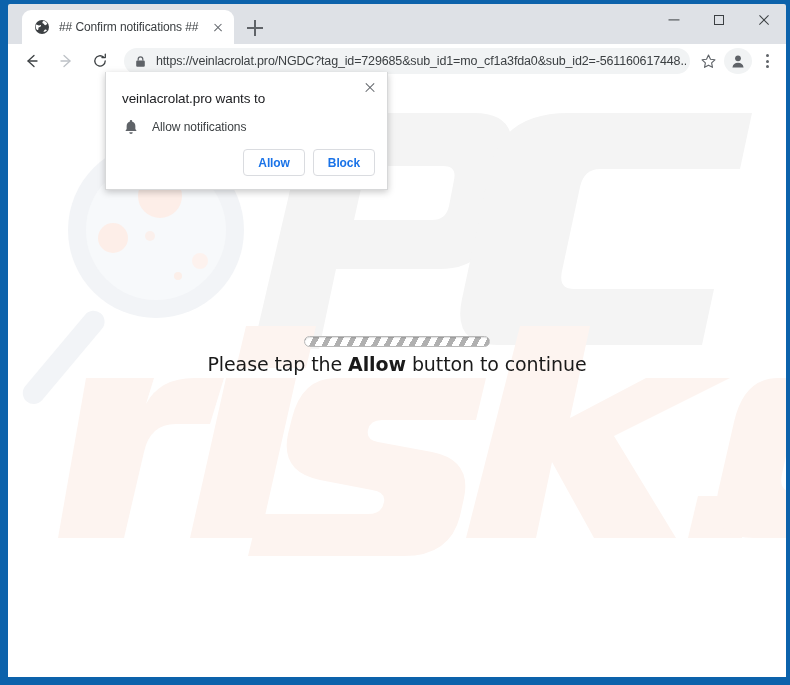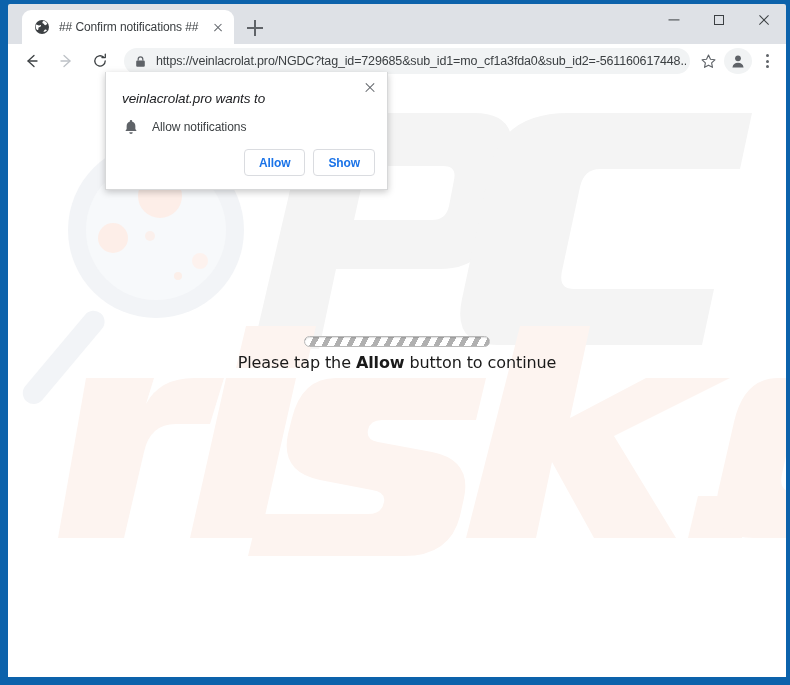--- a/index.html
+++ b/index.html
@@ -255,21 +255,21 @@
     box-sizing: border-box;
     background-color: #ffffff;
     background-image: repeating-linear-gradient(
       -62deg,
       #b0b0b0 0px, #b0b0b0 5px,
       #ffffff 5px, #ffffff 11px
     );
     box-shadow: inset 0 1px 1px rgba(0,0,0,0.12);
   }
   .page-message {
-    font-size: 16px;
+    font-size: 19px;
     color: #1a1a1a;
     font-family: "DejaVu Sans", sans-serif;
     letter-spacing: -0.1px;
   }
   .page-message b { font-weight: bold; }
 
   
   .perm-dialog {
     position: absolute;
     left: 105px;
@@ -298,21 +298,20 @@
   }
   .perm-close::before { transform: rotate(45deg); }
   .perm-close::after  { transform: rotate(-45deg); }
 
   .perm-title {
     position: absolute;
     left: 16px; top: 19px;
     font-size: 13.5px;
     color: #202124;
     letter-spacing: -0.1px;
-    font-style: italic;
   }
   .perm-row {
     position: absolute;
     left: 16px; top: 46px;
     display: flex;
     align-items: center;
   }
   .bell-icon {
     width: 18px; height: 18px;
     flex: 0 0 18px;
@@ -489,17 +488,17 @@
     <div class="perm-row">
       <svg class="bell-icon" viewBox="0 0 18 18">
         <path d="M9 2.1 a1.25 1.25 0 0 1 1.25 1.25 v0.5 a4.3 4.3 0 0 1 3.1 4.1 v3 l1.25 2.1 H3.4 l1.25 -2.1 v-3 a4.3 4.3 0 0 1 3.1 -4.1 v-0.5 A1.25 1.25 0 0 1 9 2.1 Z" fill="#5f6368"></path>
         <path d="M7.25 14.3 a1.75 1.75 0 0 0 3.5 0 Z" fill="#5f6368"></path>
       </svg>
       <span class="perm-row-label">Allow notifications</span>
     </div>
 
     <div class="perm-actions">
       <button class="perm-btn">Allow</button>
-      <button class="perm-btn">Show</button>
+      <button class="perm-btn">Block</button>
     </div>
   </div>
 
 </div>
 
 </body></html>

